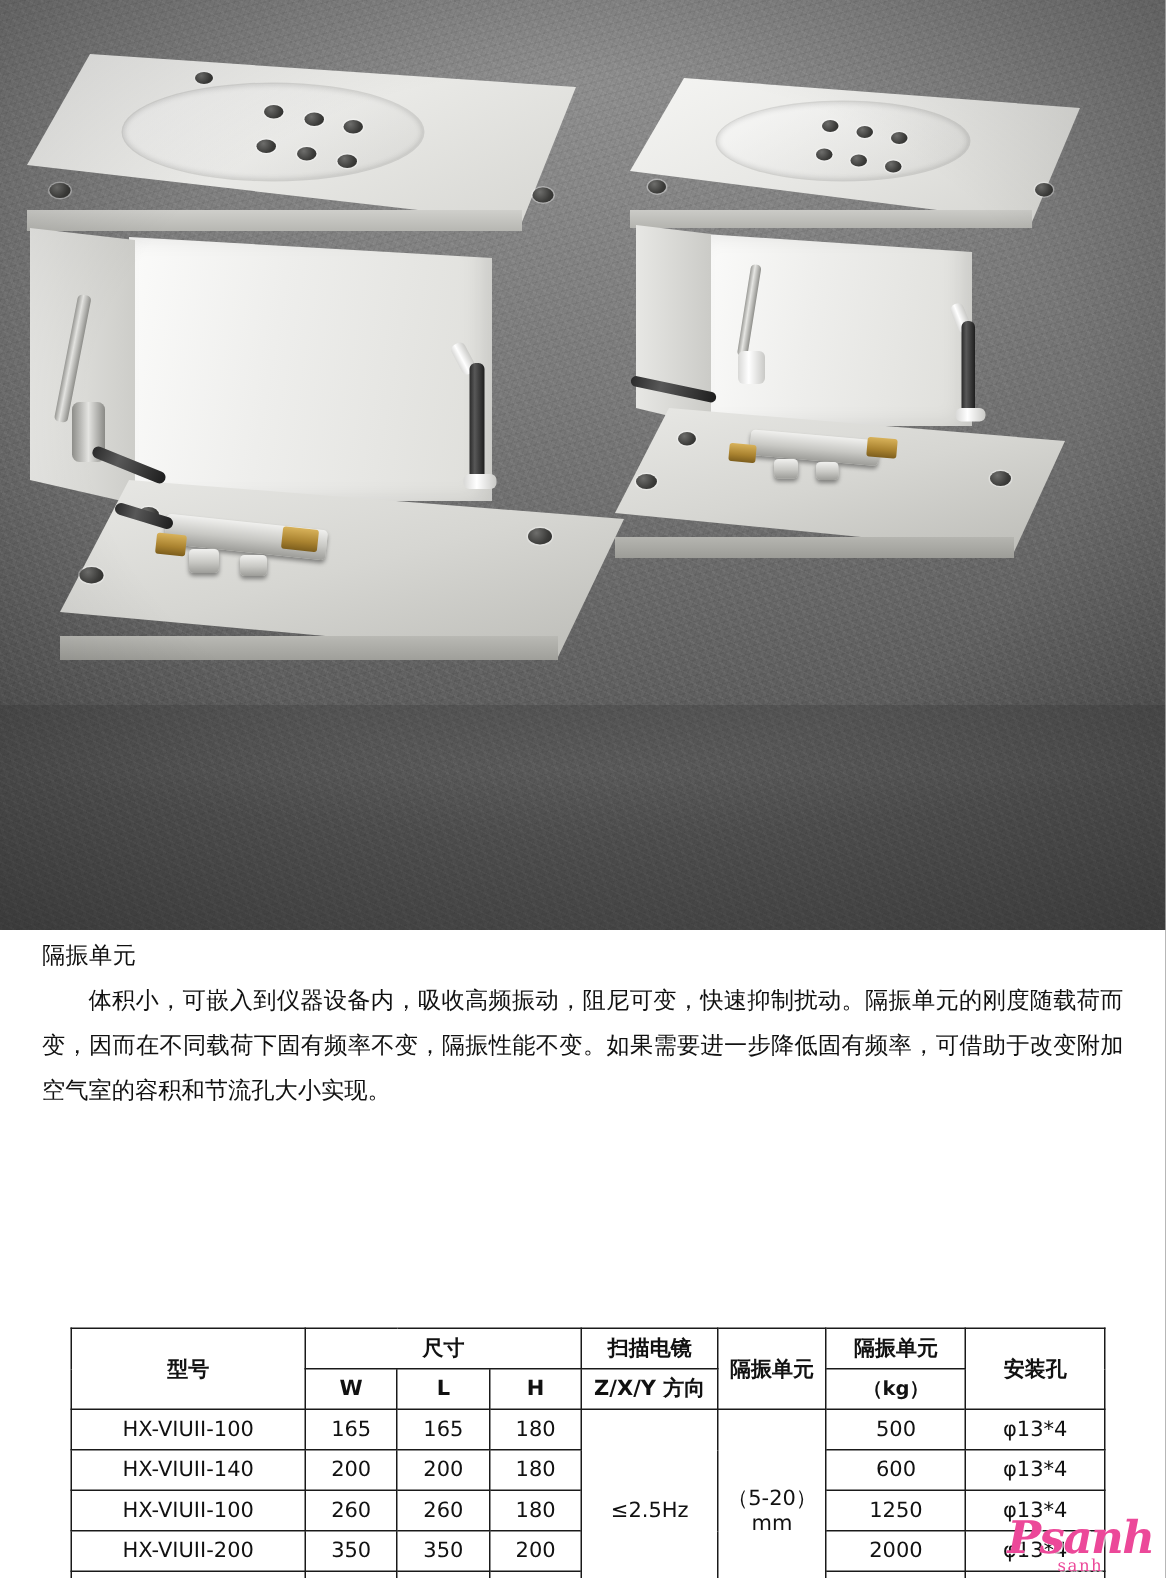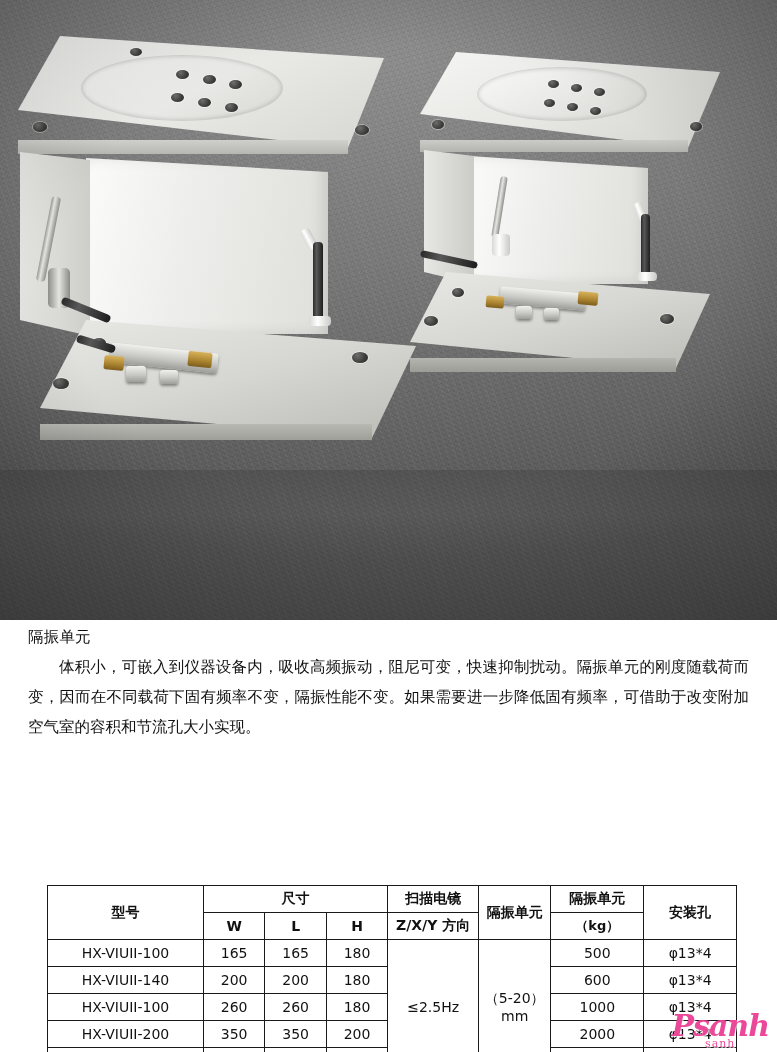--- a/index.html
+++ b/index.html
@@ -354,21 +354,21 @@
         <td>200</td>
         <td>180</td>
         <td>600</td>
         <td>φ13*4</td>
       </tr>
       <tr>
         <td>HX-VIUII-100</td>
         <td>260</td>
         <td>260</td>
         <td>180</td>
-        <td>1000</td>
+        <td>1250</td>
         <td>φ13*4</td>
       </tr>
       <tr>
         <td>HX-VIUII-200</td>
         <td>350</td>
         <td>350</td>
         <td>200</td>
         <td>2000</td>
         <td>φ13*4</td>
       </tr>

